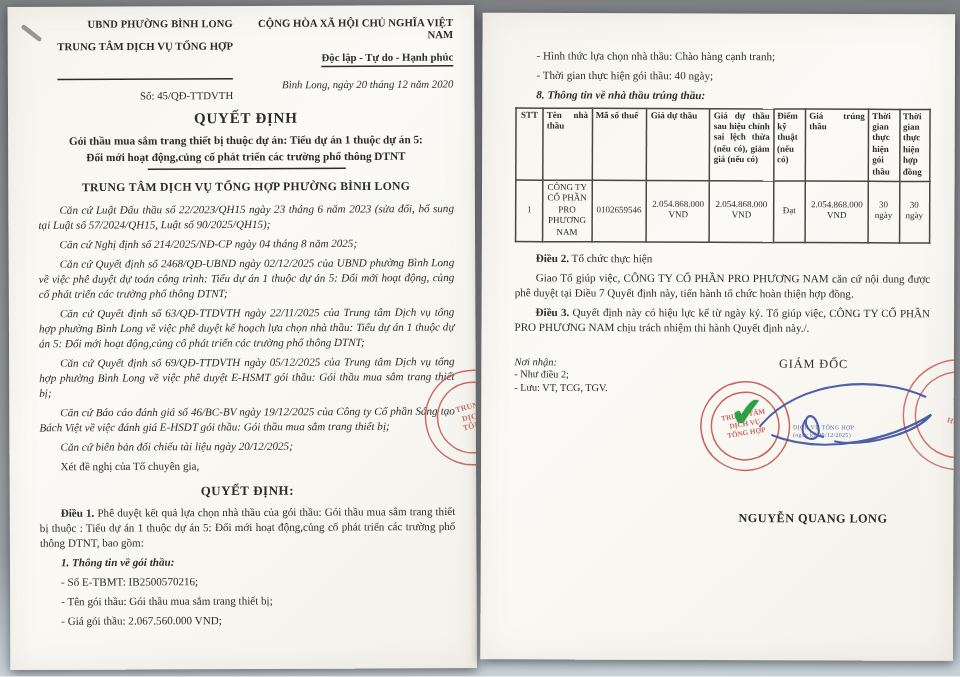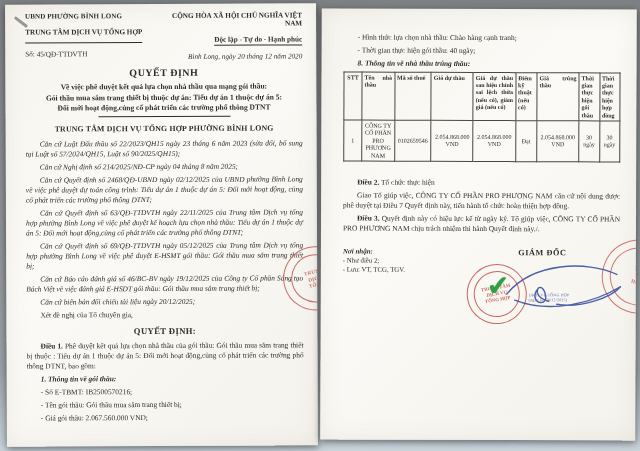--- a/index.html
+++ b/index.html
@@ -17,24 +17,24 @@
   .page1{left:6px;top:4px;width:311px;height:442px;transform:rotate(-.25deg);padding:8px 14px 6px 20px;box-sizing:border-box;}
   .page2{left:321px;top:9px;width:315px;height:431px;transform:rotate(.2deg);padding:24px 16px 6px 22px;box-sizing:border-box;}
   .t{font-size:7.4px;line-height:10px;}
   .bold{font-weight:bold;}
   .ctr{text-align:center;}
   .jst{text-align:justify;}
   .ind{text-indent:14px;}
   p{margin:0 0 3px 0;}
   
   .hdr{display:flex;margin-bottom:6px;}
-  .hdr-left{width:47%;text-align:left;}
+  .hdr-left{width:47%;text-align:right;}
   .hdr-right{width:53%;text-align:right;}
   .org1{font-size:7px;font-weight:bold;letter-spacing:.1px;}
-  .org2{font-size:7.2px;font-weight:bold;display:inline-block;border-bottom:.8px solid #2e2c2a;padding-bottom:6px;}
+  .org2{font-size:7.2px;font-weight:bold;display:inline-block;border-bottom:.8px solid #2e2c2a;padding-bottom:17px;}
   .docnum{font-size:7.2px;margin-top:7px;}
   .motto1{font-size:7.2px;font-weight:bold;}
   .motto2{font-size:7.2px;font-weight:bold;display:inline-block;border-bottom:.8px solid #2e2c2a;padding-bottom:1px;}
   .dateline{font-size:7.2px;font-style:italic;margin-top:7px;}
   
   .title{font-size:10px;font-weight:bold;letter-spacing:.5px;margin:6px 0 4px;}
   .subt{font-size:7.5px;font-weight:bold;line-height:10.5px;}
   .rule{width:132px;border-bottom:.9px solid #2e2c2a;margin:2px auto 7px;}
   .issuer{font-size:7.8px;font-weight:bold;letter-spacing:.2px;margin:2px 0 6px;}
   .rec{font-style:italic;}
@@ -44,24 +44,24 @@
   
   .stamp-circ{position:absolute;border-radius:50%;border:1.6px solid #c4564e;color:#c4564e;}
   .stamp-circ .inner{position:absolute;inset:7px;border-radius:50%;border:1px solid #c4564e;
     display:flex;flex-direction:column;align-items:center;justify-content:center;}
   .stamp-circ .inner div{font-size:5.2px;font-weight:bold;line-height:6.5px;letter-spacing:.2px;}
   .edge1{width:62px;height:62px;right:-30px;top:243px;transform:rotate(-14deg);opacity:.85;}
   .edge2{width:72px;height:72px;right:-40px;top:230px;transform:rotate(18deg);opacity:.8;}
   
   .footer{display:flex;margin-top:14px;}
   .recip{width:44%;}
-  .recip-label{font-size:7px;font-weight:bold;font-style:italic;}
+  .recip-label{font-size:7px;font-weight:normal;font-style:italic;}
   .recip-item{font-size:6.8px;line-height:9px;}
   .signblock{width:56%;text-align:center;position:relative;height:130px;}
-  .signer-title{font-size:8.2px;font-weight:bold;letter-spacing:.6px;}
+  .signer-title{font-size:8.2px;font-weight:normal;letter-spacing:.6px;}
   .signer-name{font-size:8.2px;font-weight:bold;letter-spacing:.3px;position:absolute;left:0;right:0;top:103px;}
   .mainstamp{position:absolute;left:2px;top:16px;width:58px;height:58px;border-radius:50%;
     border:1.8px solid #c4564e;transform:rotate(-10deg);opacity:.9;}
   .mainstamp .inner{position:absolute;inset:6px;border-radius:50%;border:1px solid #c4564e;
     display:flex;flex-direction:column;align-items:center;justify-content:center;color:#c4564e;}
   .mainstamp .inner div{font-size:4.8px;font-weight:bold;line-height:6px;}
   .check{position:absolute;left:22px;top:22px;font-size:27px;color:#2f9e44;font-weight:bold;
     text-shadow:0 0 1px #2f9e44;transform:rotate(-4deg);z-index:3;font-family:"DejaVu Sans",sans-serif;}
   .sigsvg{position:absolute;left:34px;top:8px;z-index:2;}
   .micro{position:absolute;left:64px;top:44px;text-align:left;color:#3b4fa0;opacity:.85;}
@@ -90,21 +90,20 @@
     </div>
     <div class="hdr-right">
       <div class="motto1">CỘNG HÒA XÃ HỘI CHỦ NGHĨA VIỆT NAM</div>
       <div><span class="motto2">Độc lập - Tự do - Hạnh phúc</span></div>
       <div class="dateline">Bình Long, ngày 20 tháng 12 năm 2020</div>
     </div>
   </div>
 
   <div class="ctr">
     <div class="title">QUYẾT ĐỊNH</div>
-    <div class="subt">Về việc phê duyệt kết quả lựa chọn nhà thầu qua mạng gói thầu:</div>
     <div class="subt">Gói thầu mua sắm trang thiết bị thuộc dự án: Tiểu dự án 1 thuộc dự án 5:</div>
     <div class="subt">Đổi mới hoạt động,củng cố phát triển các trường phổ thông DTNT</div>
     <div class="rule"></div>
     <div class="issuer">TRUNG TÂM DỊCH VỤ TỔNG HỢP PHƯỜNG BÌNH LONG</div>
   </div>
 
   <div>
     <p class="t rec jst ind">Căn cứ Luật Đấu thầu số 22/2023/QH15 ngày 23 tháng 6 năm 2023 (sửa đổi, bổ sung tại Luật số 57/2024/QH15, Luật số 90/2025/QH15);</p>
     <p class="t rec jst ind">Căn cứ Nghị định số 214/2025/NĐ-CP ngày 04 tháng 8 năm 2025;</p>
     <p class="t rec jst ind">Căn cứ Quyết định số 2468/QĐ-UBND ngày 02/12/2025 của UBND phường Bình Long về việc phê duyệt dự toán công trình: Tiểu dự án 1 thuộc dự án 5: Đổi mới hoạt động, củng cố phát triển các trường phổ thông DTNT;</p>
@@ -160,21 +159,21 @@
       <td>2.054.868.000 VND</td>
       <td>2.054.868.000 VND</td>
       <td>Đạt</td>
       <td>2.054.868.000 VND</td>
       <td>30 ngày</td>
       <td>30 ngày</td>
     </tr>
   </tbody>
     </table>
 
-  <p class="t ind" style="margin-top:16px;"><span class="bold">Điều 2.</span><span> Tổ chức thực hiện</span></p>
+  <p class="t ind" style="margin-top:6px;"><span class="bold">Điều 2.</span><span> Tổ chức thực hiện</span></p>
   <p class="t jst ind">Giao Tổ giúp việc, CÔNG TY CỔ PHẦN PRO PHƯƠNG NAM căn cứ nội dung được phê duyệt tại Điều 7 Quyết định này, tiến hành tổ chức hoàn thiện hợp đồng.</p>
   <p class="t jst ind"><span class="bold">Điều 3.</span><span> Quyết định này có hiệu lực kể từ ngày ký. Tổ giúp việc, CÔNG TY CỔ PHẦN PRO PHƯƠNG NAM chịu trách nhiệm thi hành Quyết định này./.</span></p>
 
   <div class="footer">
     <div class="recip">
       <div class="recip-label">Nơi nhận:</div>
       <div class="recip-item">- Như điều 2;</div>
       <div class="recip-item">- Lưu: VT, TCG, TGV.</div>
     </div>
     <div class="signblock">
@@ -196,20 +195,21 @@
           <path d="M16 44 C 52 58, 96 46, 122 30 C 112 42, 80 52, 58 48"></path>
           <path d="M38 34 c -8 14, 14 18, 8 2 c -5 -13, -16 4, 4 9"></path>
         </g>
       </svg>
 
       <div class="micro">
         <div>DỊCH VỤ TỔNG HỢP</div>
         <div>(ngày ký 20/12/2025)</div>
       </div>
 
+      <div class="signer-name">NGUYỄN QUANG LONG</div>
     </div>
   </div>
 
   <div class="stamp-circ edge2">
     <div class="inner">
       <div>TÂM</div>
       <div>VỤ</div>
       <div>HỢP</div>
     </div>
   </div>

